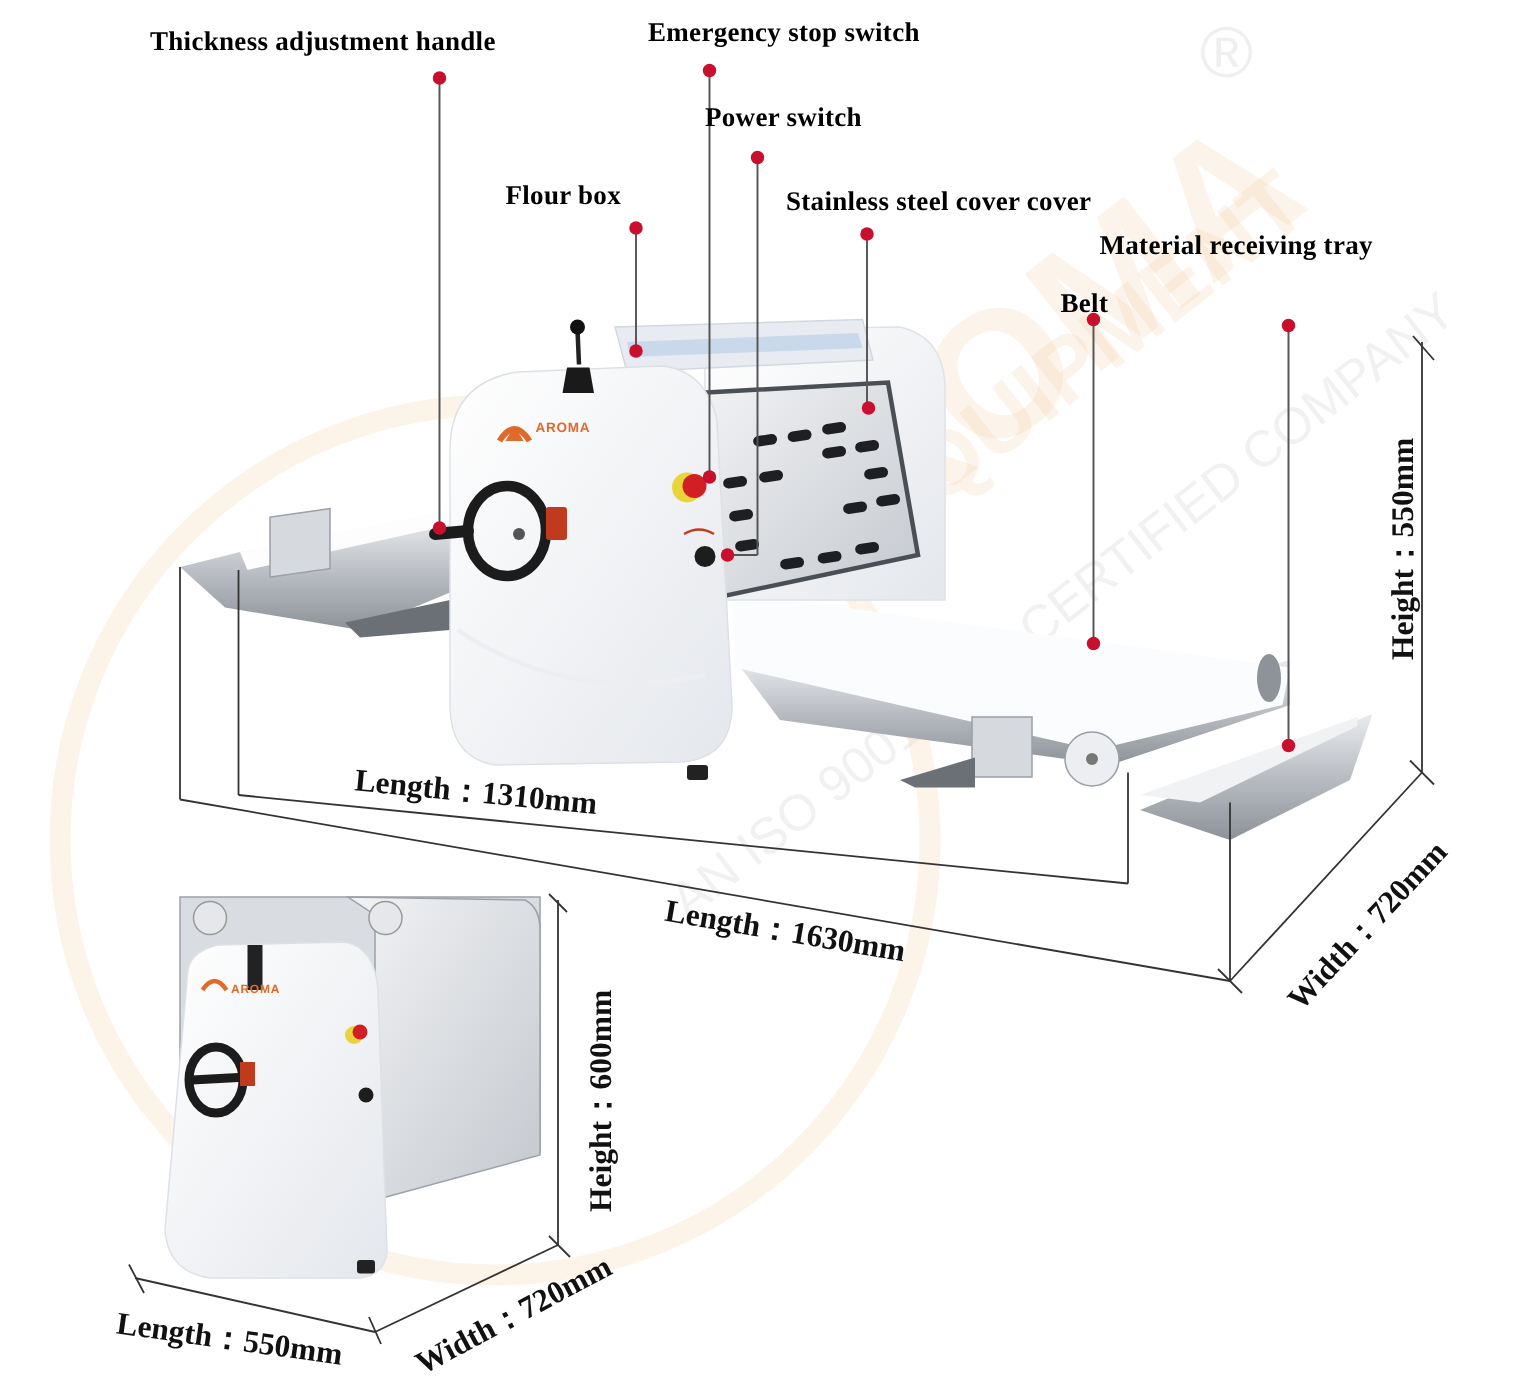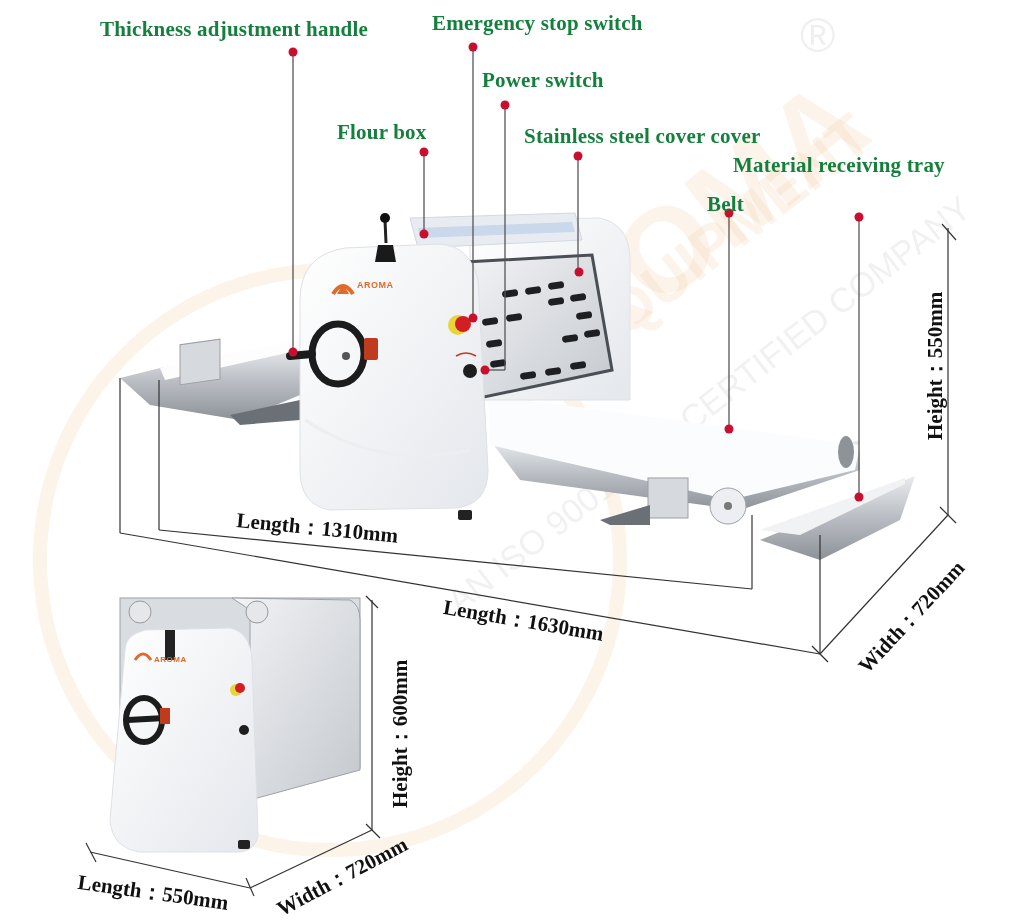--- a/index.html
+++ b/index.html
@@ -1,18 +1,18 @@
 <!DOCTYPE html>
 <html><head>
 <meta charset="utf-8">
 <style>
   html,body{margin:0;padding:0;}
   body{width:1024px;height:921px;background:#ffffff;position:relative;overflow:hidden;font-family:"Liberation Serif","DejaVu Serif",serif;}
   .stage{position:absolute;left:0;top:0;width:1024px;height:921px;}
-  .lbl{position:absolute;font-family:"Liberation Serif","DejaVu Serif",serif;font-weight:bold;font-size:21px;color:#15803d;white-space:nowrap;letter-spacing:0.2px;}
+  .lbl{position:absolute;font-family:"Liberation Serif","DejaVu Serif",serif;font-weight:bold;font-size:18px;color:#000000;white-space:nowrap;letter-spacing:0.2px;}
   .dim{position:absolute;font-family:"Liberation Serif","DejaVu Serif",serif;font-weight:bold;font-size:21px;color:#111;white-space:nowrap;transform-origin:left top;}
   svg{position:absolute;left:0;top:0;}
   .wm{position:absolute;font-family:"Liberation Sans","DejaVu Sans",sans-serif;color:rgba(230,150,60,0.10);font-weight:bold;white-space:nowrap;transform-origin:left top;}
   .wm2{position:absolute;font-family:"Liberation Sans","DejaVu Sans",sans-serif;color:rgba(120,120,120,0.10);white-space:nowrap;transform-origin:left top;}
 </style>
 </head>
 <body>
 
 <div class="stage">
 
@@ -197,21 +197,21 @@
       <line x1="372" y1="830" x2="250" y2="888"></line>
       <line x1="366" y1="824" x2="380" y2="838"></line>
       <line x1="90" y1="852" x2="250" y2="888"></line>
       <line x1="86" y1="843" x2="96" y2="862"></line>
       <line x1="246" y1="878" x2="254" y2="896"></line>
     </g>
   </svg>
 
   <div class="lbl" style="left:100px;top:17px;">Thickness adjustment handle</div>
   <div class="lbl" style="left:432px;top:11px;">Emergency stop switch</div>
-  <div class="lbl" style="left:482px;top:68px;text-align:right;">Power switch</div>
+  <div class="lbl" style="left:470px;top:68px;text-align:right;">Power switch</div>
   <div class="lbl" style="left:337px;top:120px;">Flour box</div>
   <div class="lbl" style="left:524px;top:124px;">Stainless steel cover cover</div>
   <div class="lbl" style="left:733px;top:153px;">Material receiving tray</div>
   <div class="lbl" style="left:707px;top:180px;margin-top:12px;">Belt</div>
 
   <div class="dim" style="left:238px;top:506px;transform:rotate(5.6deg);">Length：1310mm</div>
   <div class="dim" style="left:446px;top:593px;transform:rotate(9.7deg);">Length：1630mm</div>
   <div class="dim" style="left:921px;top:440px;transform:rotate(-90deg);">Height：550mm</div>
   <div class="dim" style="left:852px;top:660px;transform:rotate(-47deg);">Width：720mm</div>
 

